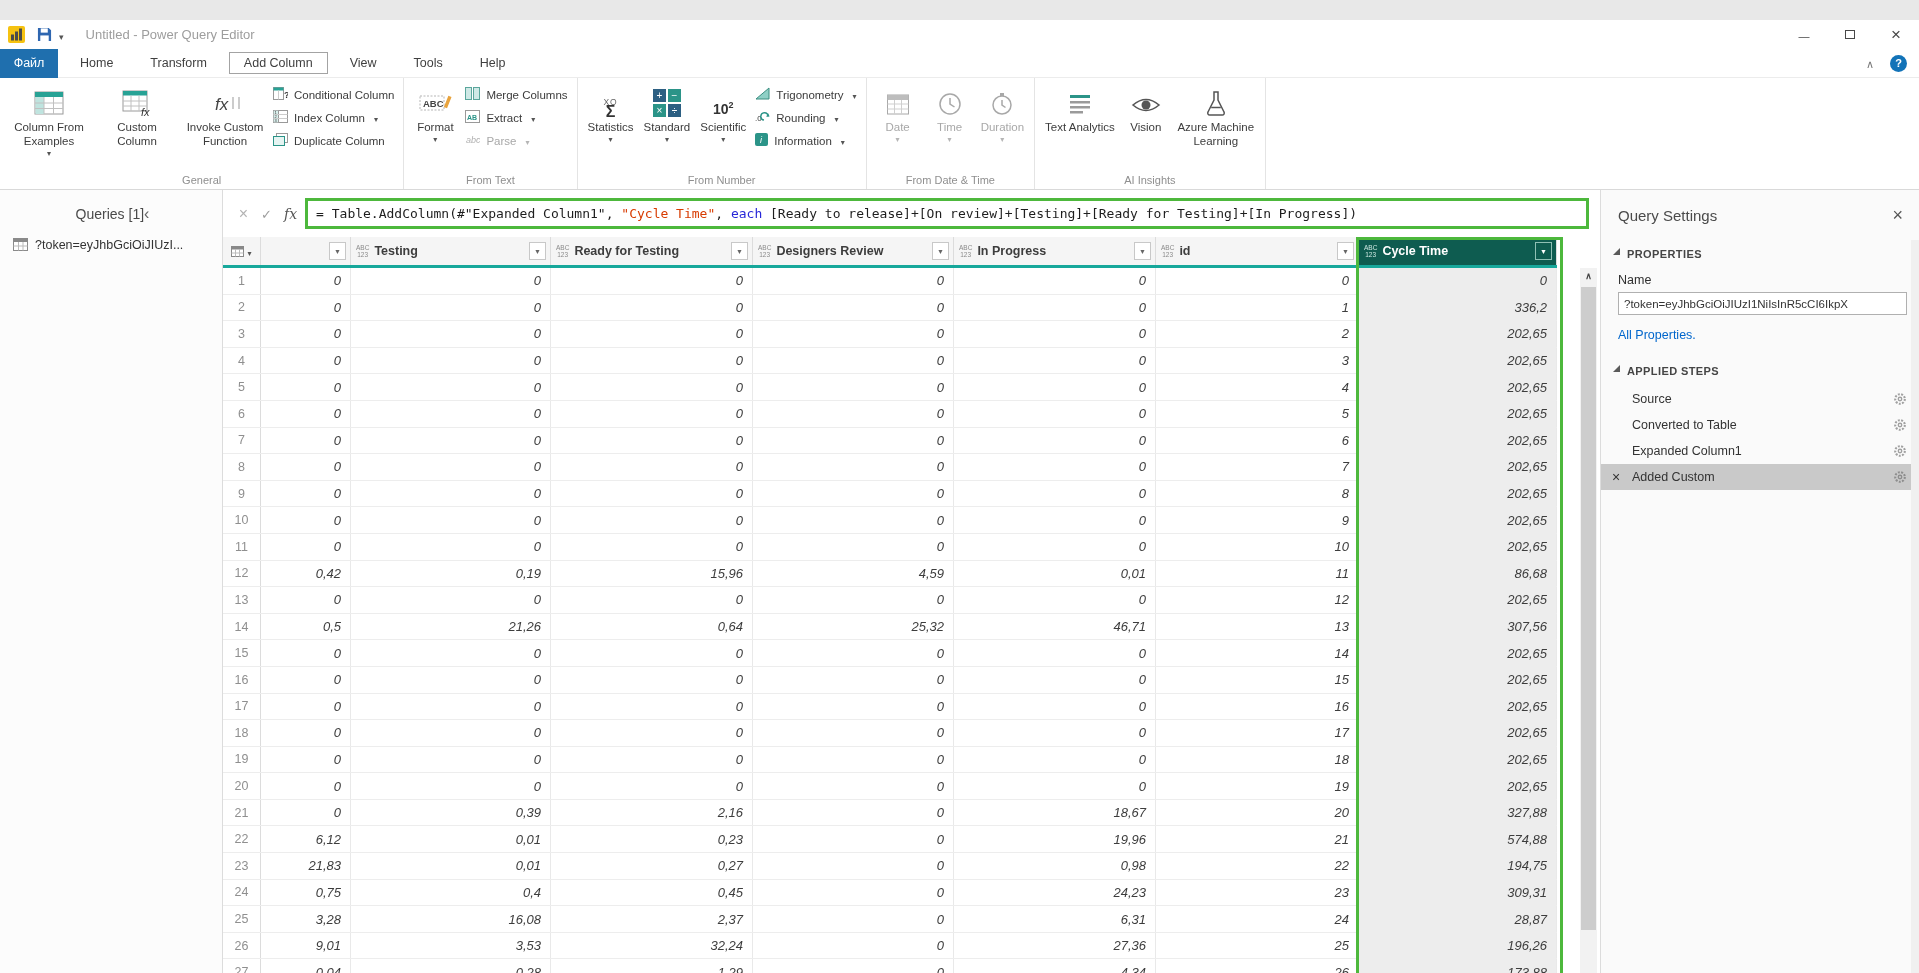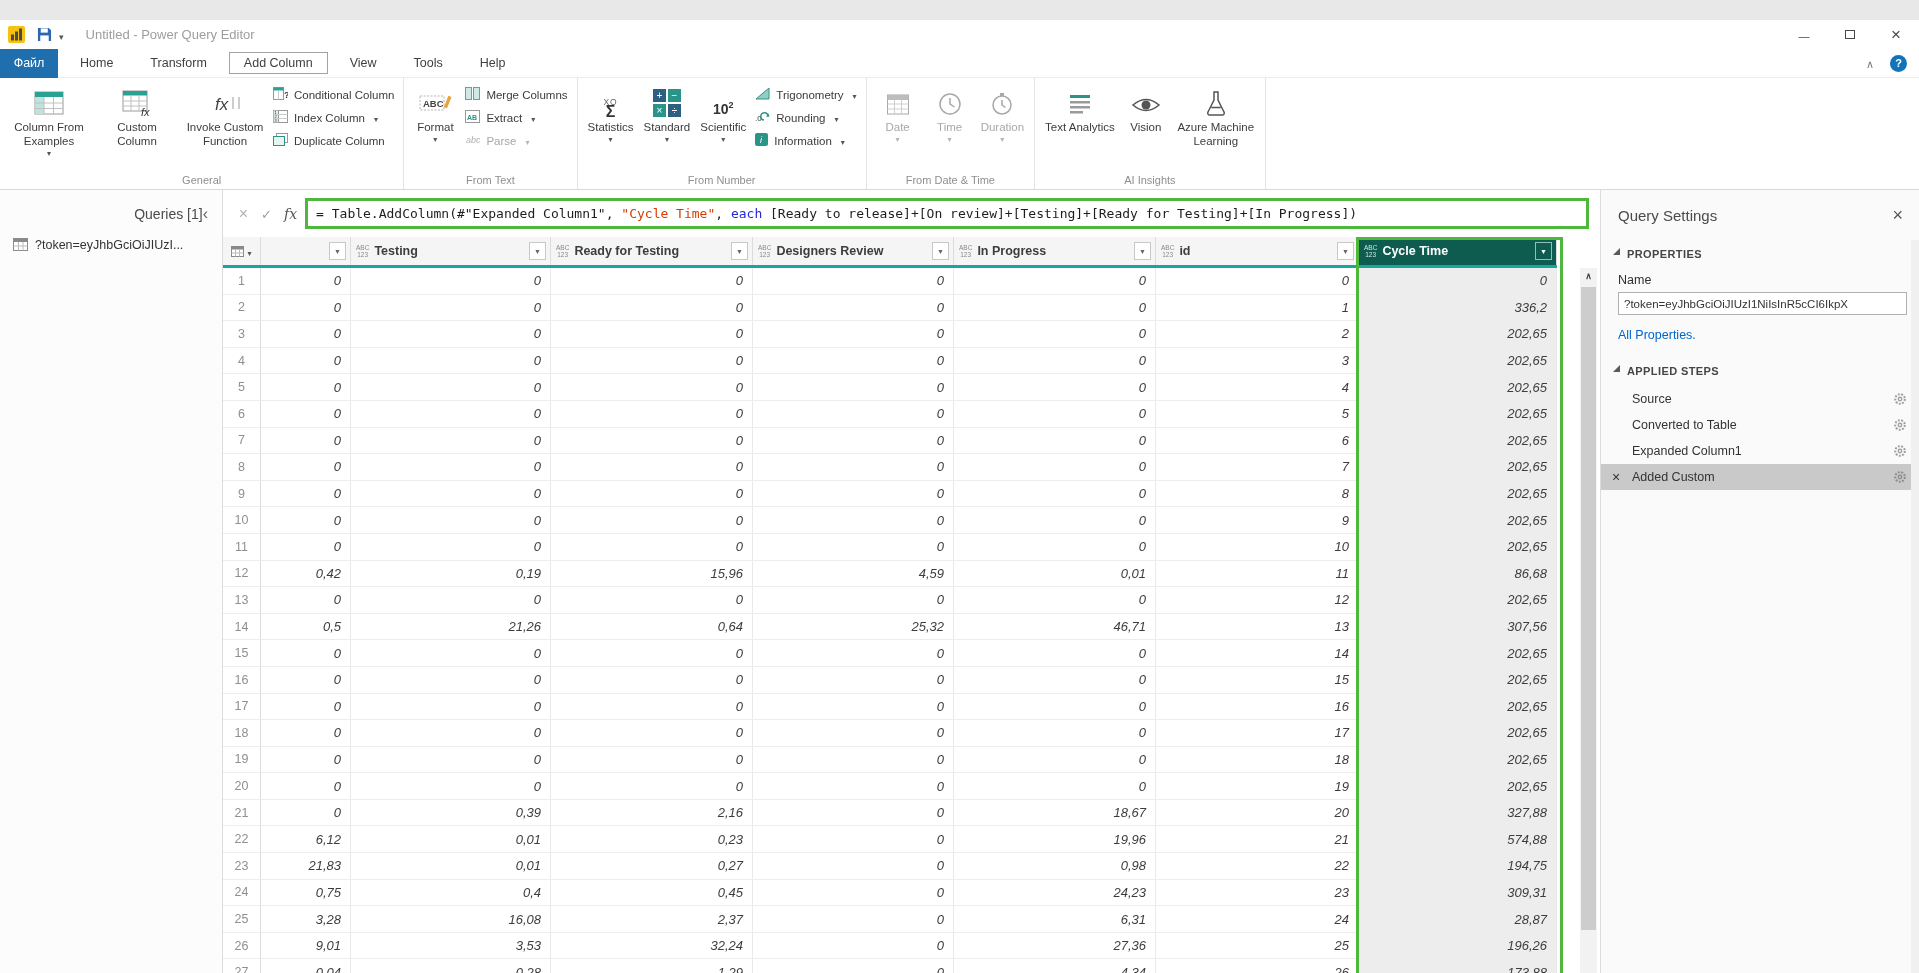--- a/index.html
+++ b/index.html
@@ -55,21 +55,21 @@
   .sci-icon sup{font-size:9px;}
   .stat-icon{display:flex;flex-direction:column;align-items:center;line-height:10px;}
   .stat-top{font-size:8.5px;color:#666;letter-spacing:1px;}
   .stat-bot{font-size:16px;font-weight:bold;color:#333;}
 
   
   .main{display:flex;height:796px;}
 
   
   .queries{width:223px;border-right:1px solid #dcdcdc;background:#fcfcfc;}
-  .q-head{display:flex;align-items:center;justify-content:flex-end;padding:15px 14px 10px 17px;
+  .q-head{display:flex;align-items:center;justify-content:center;padding:15px 14px 10px 17px;
           font-size:14px;color:#4a4a4a;}
   .chev::after{content:"‹";font-size:16px;color:#666;}
   .q-item{display:flex;gap:7px;padding:5px 6px 5px 13px;font-size:12.5px;color:#333;}
   .q-label{white-space:nowrap;overflow:hidden;}
 
   
   .center{flex:1;display:flex;flex-direction:column;background:#fff;min-width:0;}
   .fbar{height:47px;display:flex;align-items:center;padding-left:9px;}
   .fb-x,.fb-ck{width:23px;text-align:center;}
   .fb-x::after{content:"×";font-size:16px;color:#b3b3b3;}

